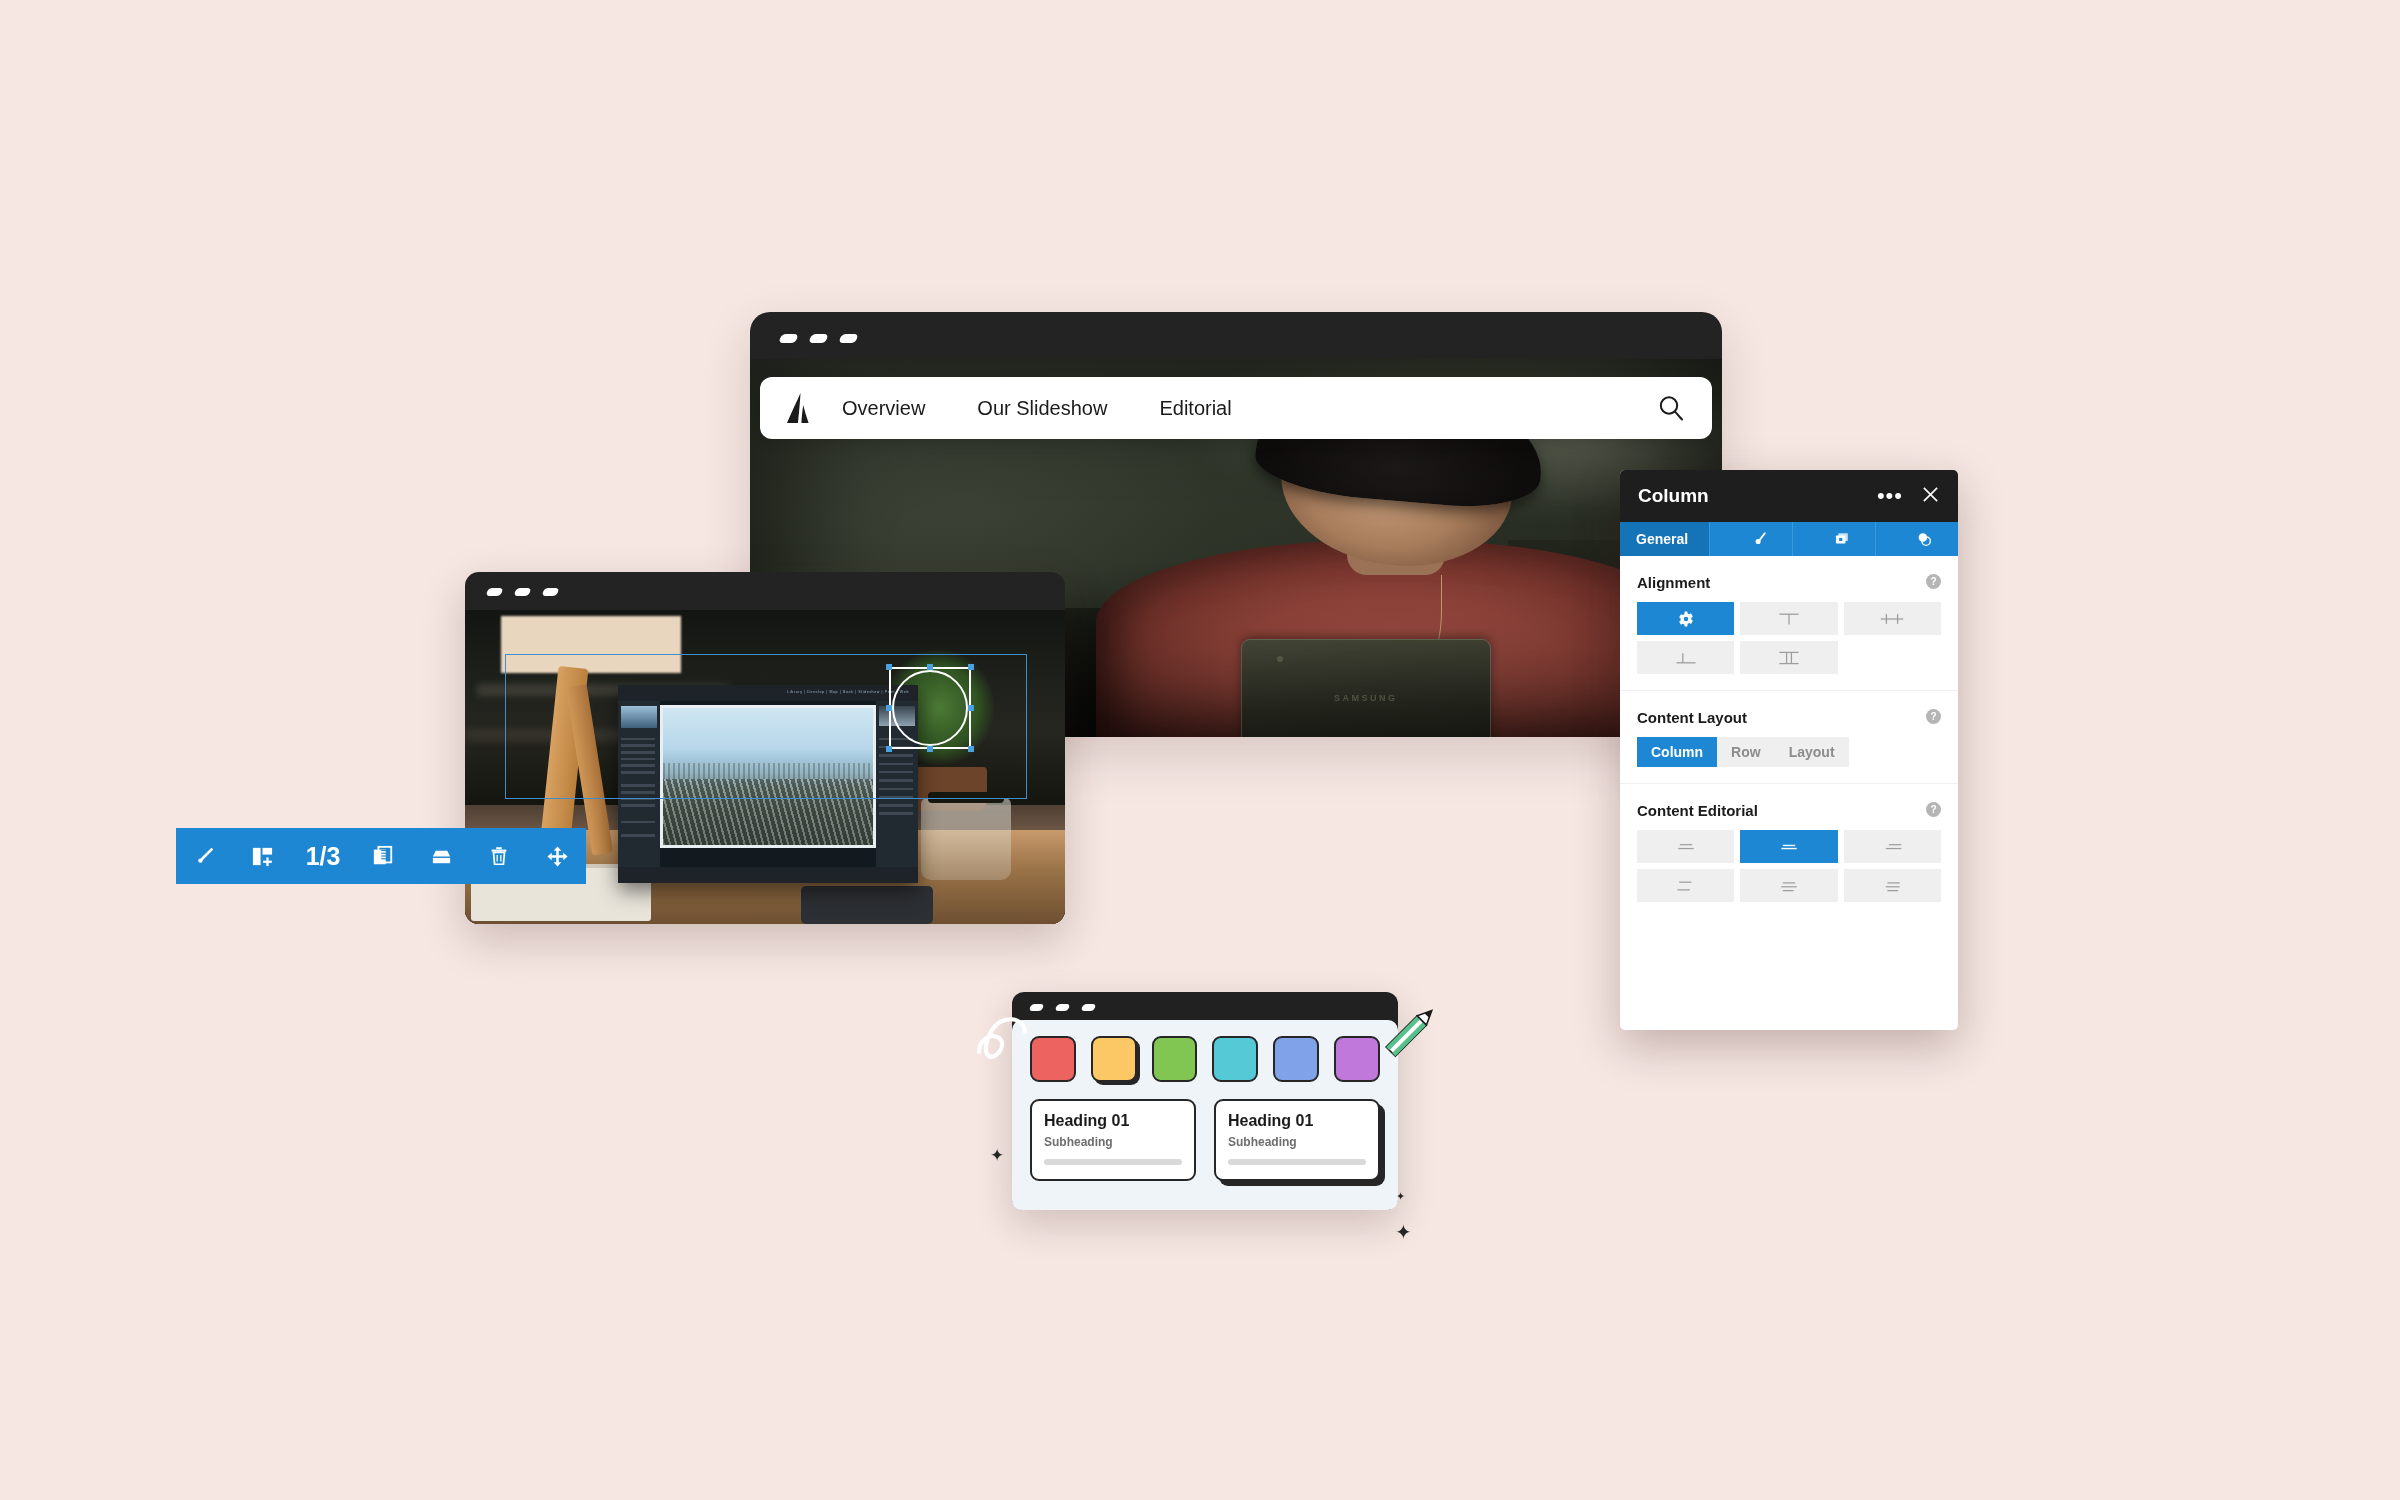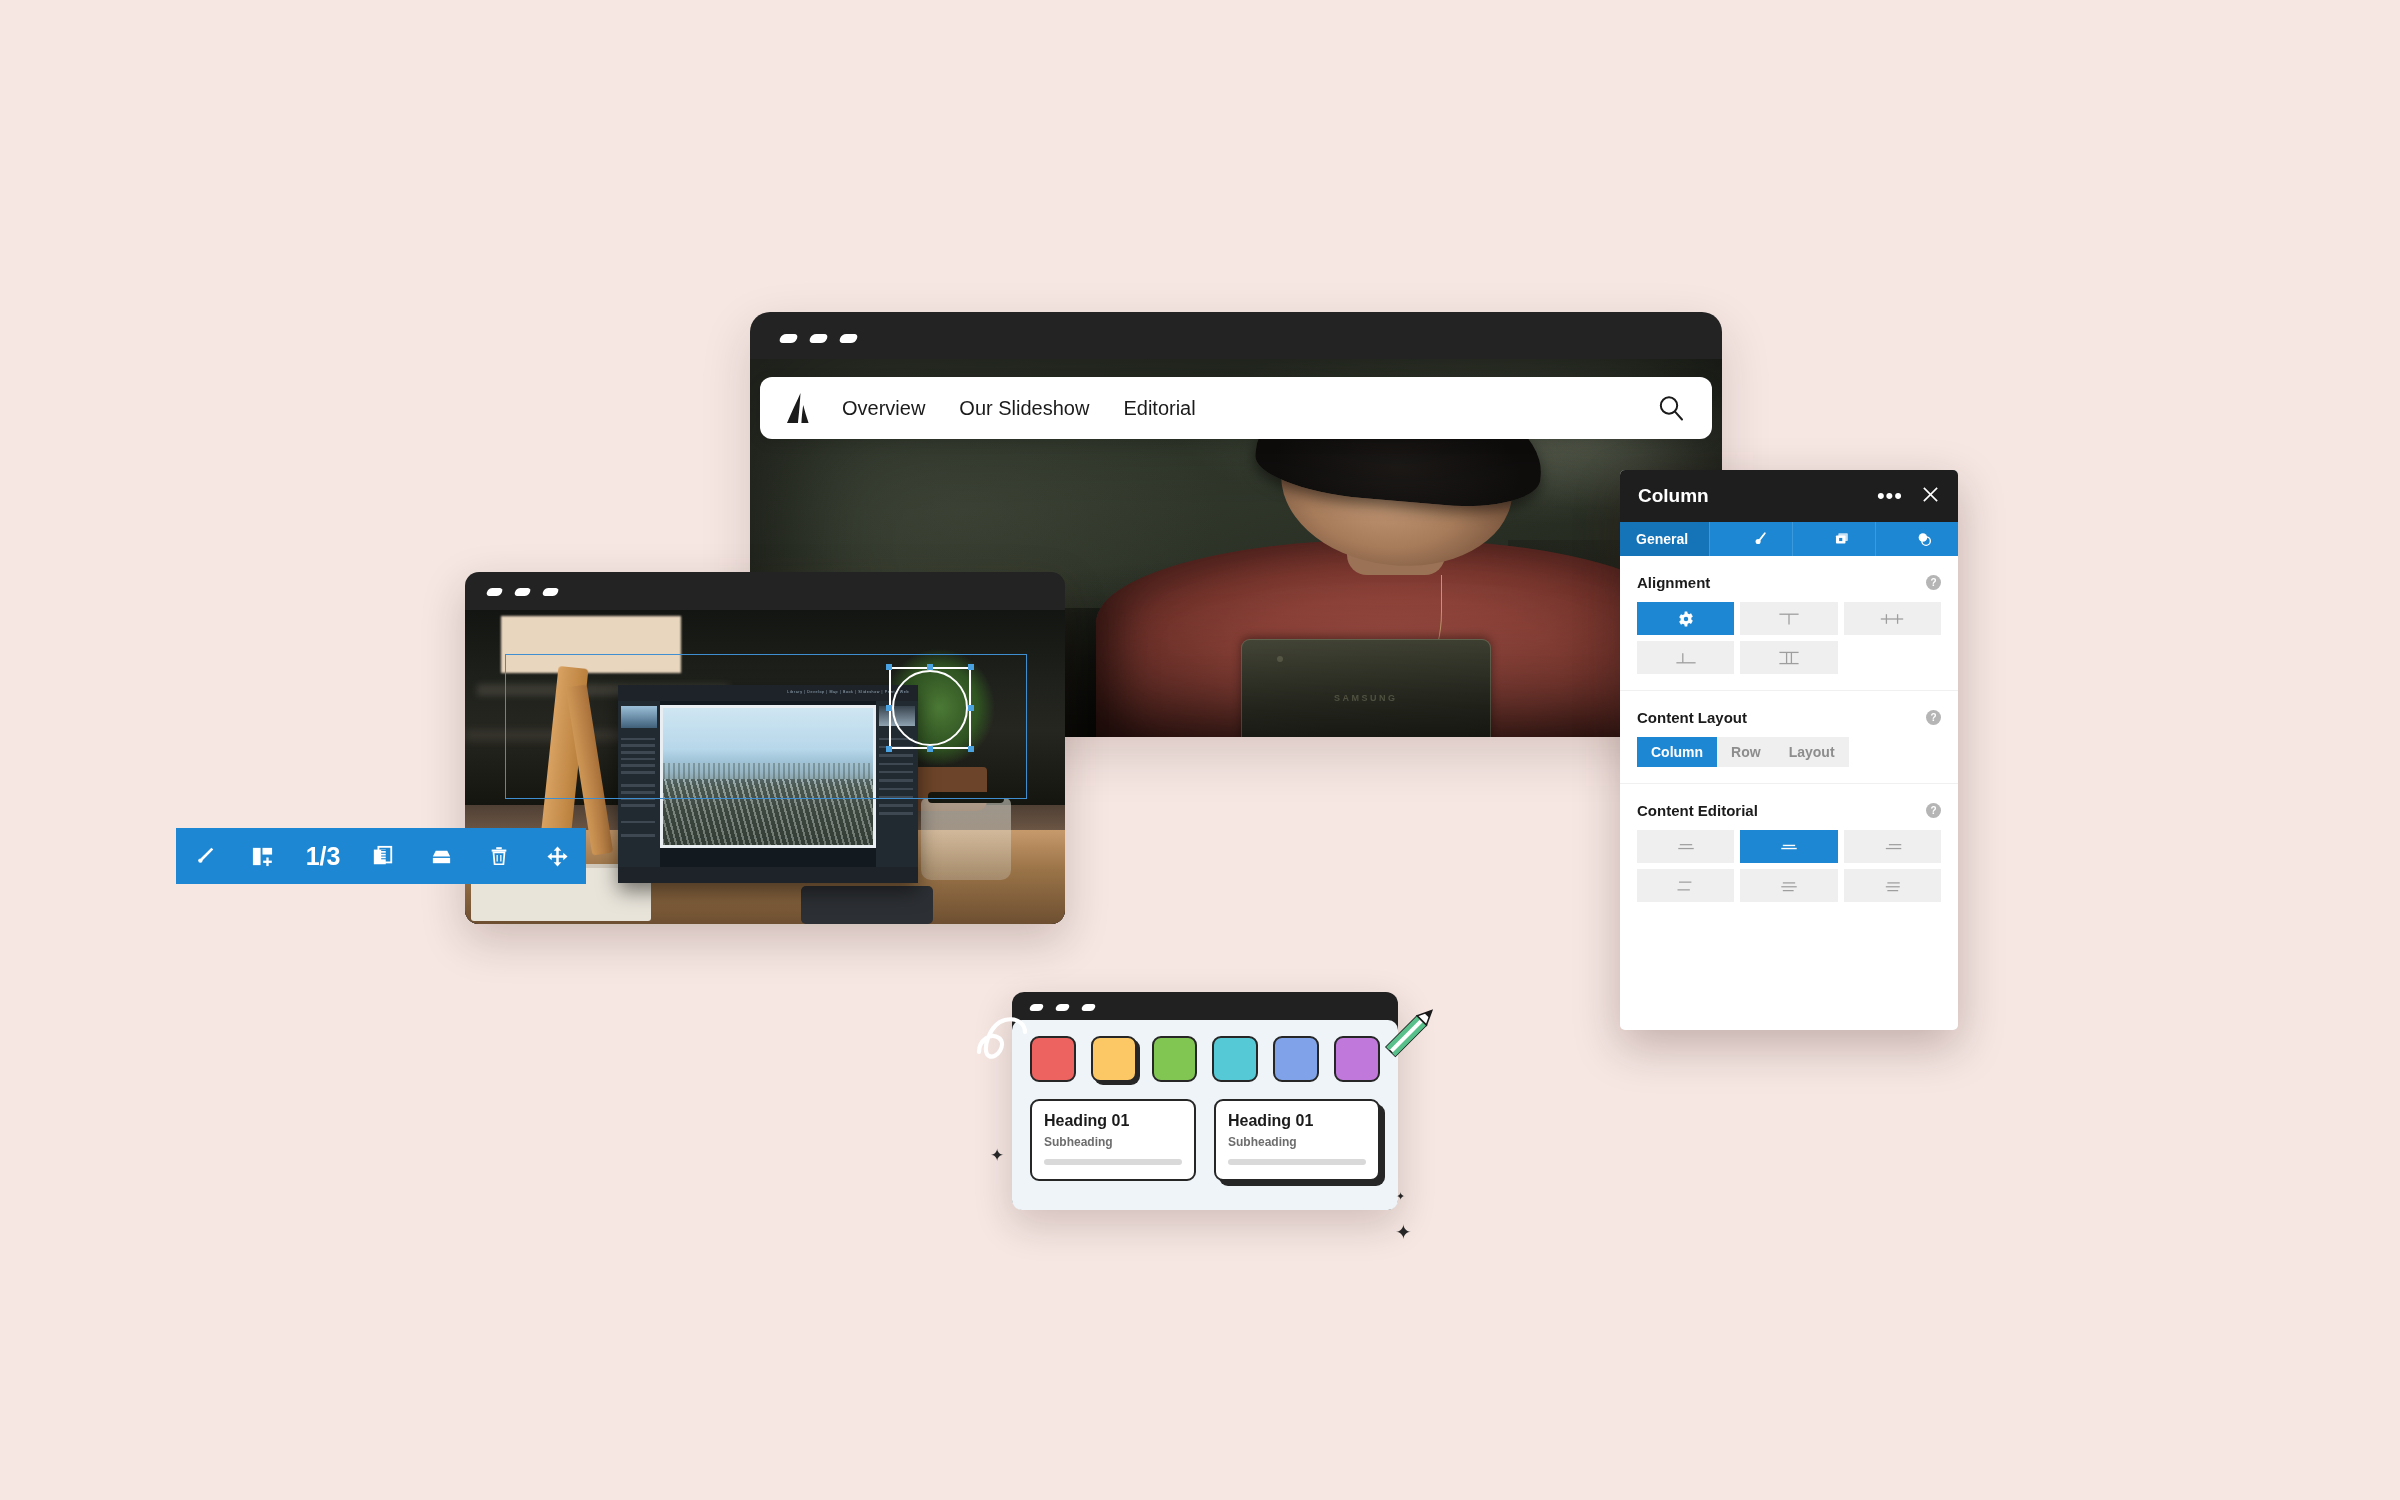--- a/index.html
+++ b/index.html
@@ -67,21 +67,21 @@
   .ph-laptop .brand{position:absolute;left:50%;top:52%;transform:translateX(-50%);
     color:#6e7059;font-size:9px;letter-spacing:2.5px;font-weight:bold;}
   .ph-laptop .cam{position:absolute;left:14%;top:16%;width:6px;height:6px;border-radius:50%;background:#63654f;}
   .ph-vig{position:absolute;inset:0;box-shadow:inset 0 0 120px 40px rgba(0,0,0,.55);}
 
   
   #site-nav{position:absolute;left:10px;top:18px;width:952px;height:62px;background:#fff;border-radius:12px;
      display:flex;align-items:center;padding:0 26px;box-sizing:border-box;
      box-shadow:0 3px 14px rgba(0,0,0,.12);}
   #site-nav .logo{width:30px;height:33px;margin-right:26px;position:relative;flex:none;}
-  .nav-links{display:flex;gap:34px;}
+  .nav-links{display:flex;gap:52px;}
   .nav-links a{color:#1b1b1b;font-size:20px;text-decoration:none;white-space:nowrap;}
   #nav-search{margin-left:auto;width:30px;height:30px;position:relative;flex:none;}
   #code-mark{position:absolute;right:24px;bottom:12px;color:#fff;font-size:27px;font-weight:bold;
      letter-spacing:-1px;font-family:"Liberation Sans",sans-serif;}
 
   
   #editor-win{left:465px;top:572px;width:600px;height:352px;border-radius:14px;background:#232323;
      box-shadow:0 16px 44px rgba(60,30,25,.22);}
   #editor-win .dots{left:22px;top:16px;}
   #editor-win .dot{width:15px;height:8px;}
@@ -150,21 +150,21 @@
   #panel-title{height:52px;background:#1e1e1e;display:flex;align-items:center;padding:0 18px;}
   #panel-title h3{margin:0;color:#fff;font-size:19px;font-weight:bold;}
   #panel-title .acts{margin-left:auto;display:flex;align-items:center;gap:18px;}
   .pdots{color:#fff;font-size:22px;line-height:10px;letter-spacing:1px;}
   #panel-tabs{height:34px;display:flex;background:#1e87d3;gap:16px;}
   #panel-tabs .tab{flex:1;display:flex;align-items:center;justify-content:center;color:#fff;font-size:14px;
      font-weight:bold;border-right:1px solid #3a9adb;}
   #panel-tabs .tab:last-child{border-right:none;}
   #panel-tabs .tab.active{background:#1573b8;justify-content:flex-start;padding-left:16px;flex:1.1;}
   .sec{padding:18px 17px 16px 17px;border-bottom:1px solid #f0f0f0;}
-  .sec-head{display:flex;align-items:center;margin-bottom:11px;}
+  .sec-head{display:flex;margin-bottom:11px;}
   .sec-head .lbl{font-size:15px;font-weight:bold;color:#1b1b1b;}
   .help{margin-left:auto;width:15px;height:15px;border-radius:50%;background:#b5b5b5;color:#fff;font-size:10px;
      display:flex;align-items:center;justify-content:center;font-weight:bold;}
   .grid3{display:grid;grid-template-columns:repeat(3,1fr);gap:6px;}
   .cell{height:33px;background:#efefef;display:flex;align-items:center;justify-content:center;}
   .cell.blank{background:transparent;}
   .cell.on{background:#1e87d3;}
   .segm{display:inline-flex;}
   .segm .s{padding:7px 14px;font-size:14px;color:#8d8d8d;background:#efefef;font-weight:bold;}
   .segm .s.on{background:#1e87d3;color:#fff;}

